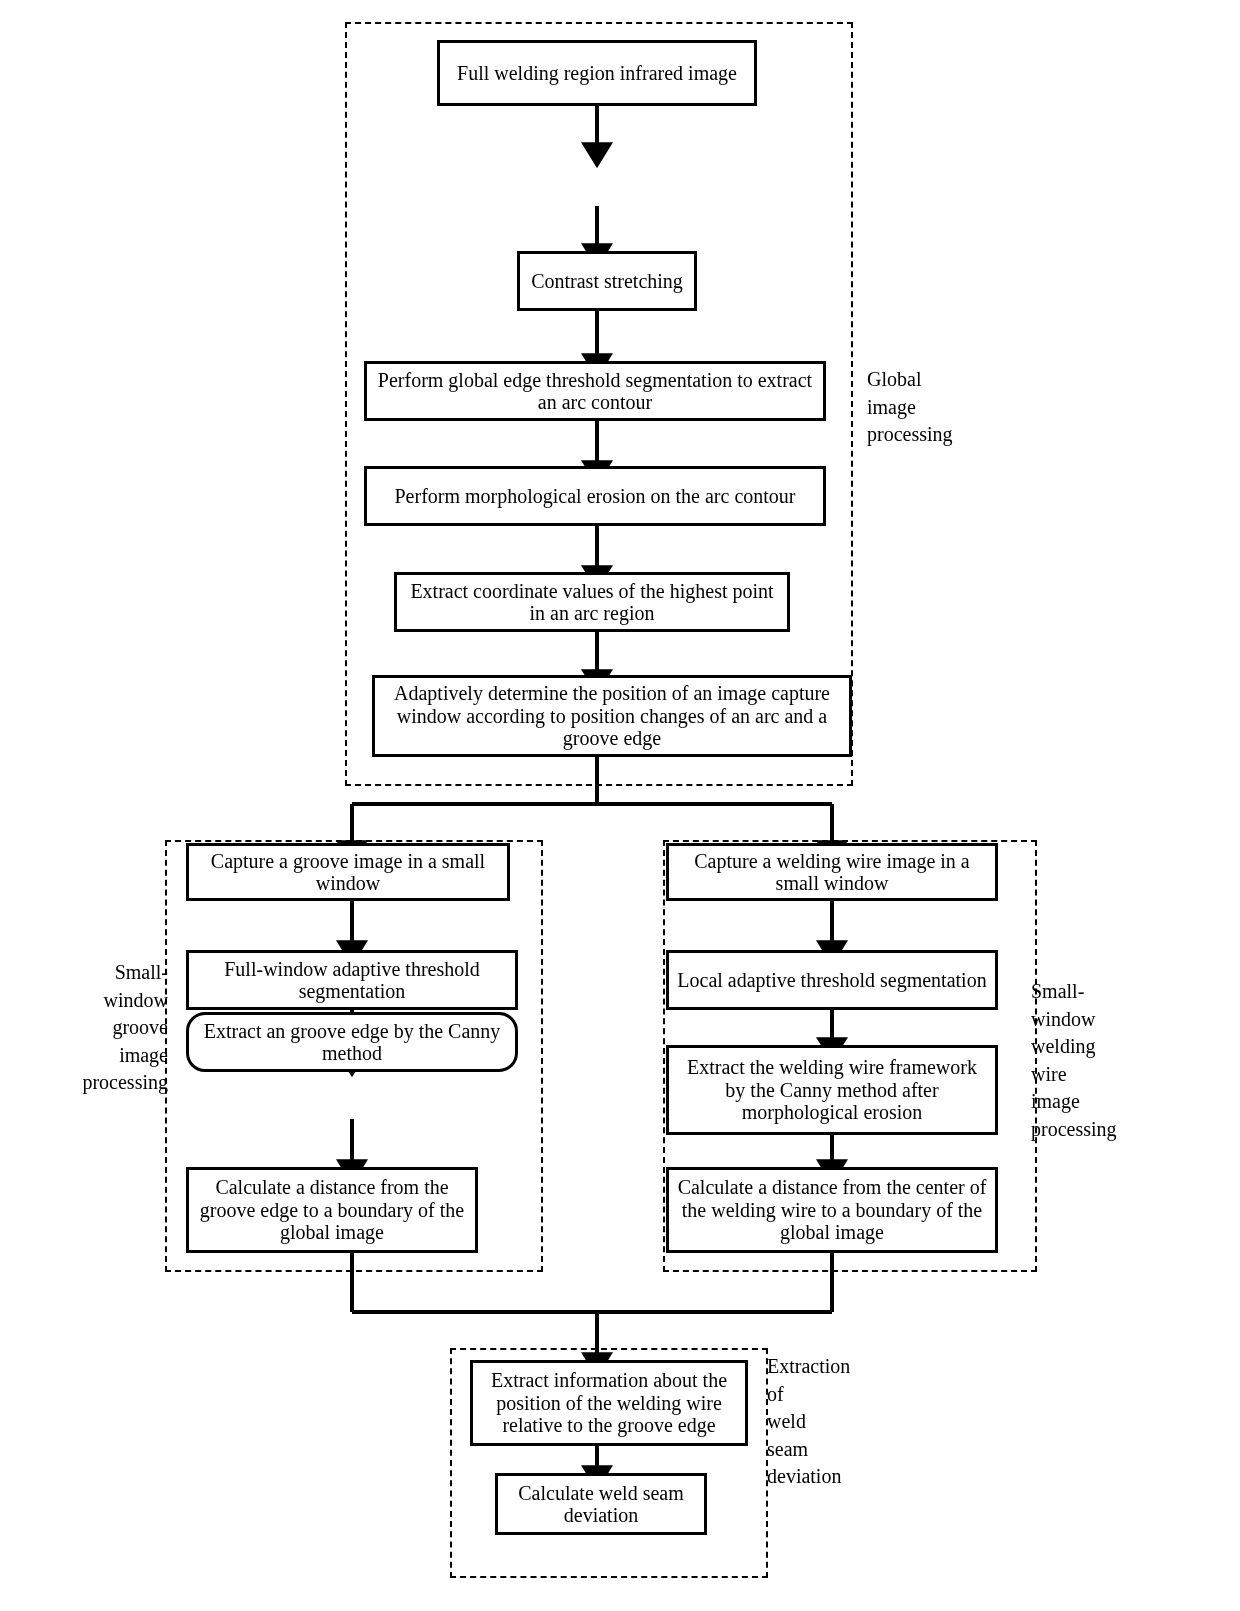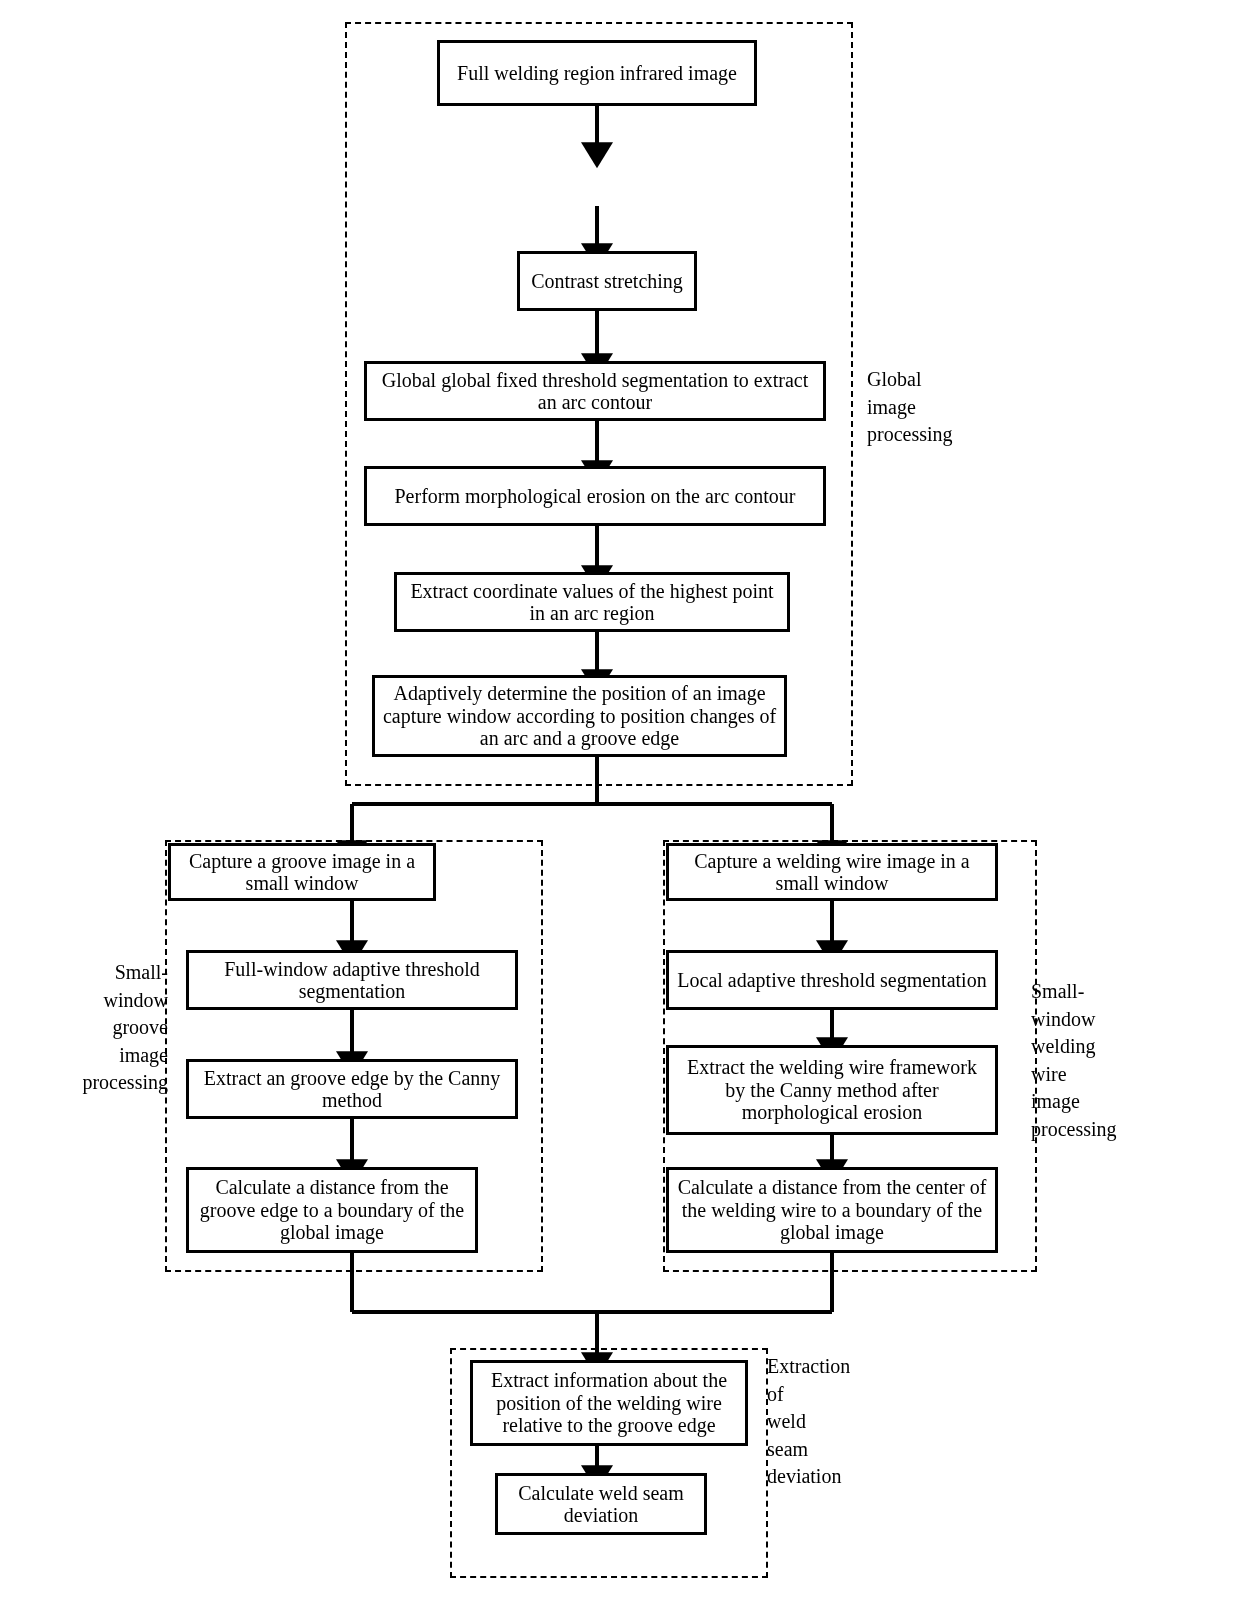--- a/index.html
+++ b/index.html
@@ -109,48 +109,48 @@
   <div class="box" style="left:437px;top:40px;width:320px;height:66px;">
     <span>Full welding region infrared image</span>
   </div>
 
 
   <div class="box" style="left:517px;top:251px;width:180px;height:60px;">
     <span>Contrast stretching</span>
   </div>
 
   <div class="box" style="left:364px;top:361px;width:462px;height:60px;">
-    <span>Global global fixed threshold segmentation to extract an arc contour</span>
+    <span>Perform global edge threshold segmentation to extract an arc contour</span>
   </div>
 
   <div class="box" style="left:364px;top:466px;width:462px;height:60px;">
     <span>Perform morphological erosion on the arc contour</span>
   </div>
 
   <div class="box" style="left:394px;top:572px;width:396px;height:60px;">
     <span>Extract coordinate values of the highest point in an arc region</span>
   </div>
 
-  <div class="box" style="left:372px;top:675px;width:415px;height:82px;">
+  <div class="box" style="left:372px;top:675px;width:480px;height:82px;">
     <span>Adaptively determine the position of an image capture window according to position changes of an arc and a groove edge</span>
   </div>
 
   <div class="caption" style="left:867px;top:366px;width:160px;">Global
 image
 processing</div>
 
-  <div class="box" style="left:168px;top:843px;width:268px;height:58px;">
+  <div class="box" style="left:186px;top:843px;width:324px;height:58px;">
     <span>Capture a groove image in a small window</span>
   </div>
 
   <div class="box" style="left:186px;top:950px;width:332px;height:60px;">
     <span>Full-window adaptive threshold segmentation</span>
   </div>
 
-  <div class="box" style="left:186px;top:1059px;width:332px;height:60px;">
+  <div class="box" style="left:186px;top:1012px;width:332px;height:60px;border-radius:19px;">
     <span>Extract an groove edge by the Canny method</span>
   </div>
 
   <div class="box" style="left:186px;top:1167px;width:292px;height:86px;">
     <span>Calculate a distance from the groove edge to a boundary of the global image</span>
   </div>
 
   <div class="caption" style="left:58px;top:959px;width:110px;text-align:right;">Small-
 window
 groove

